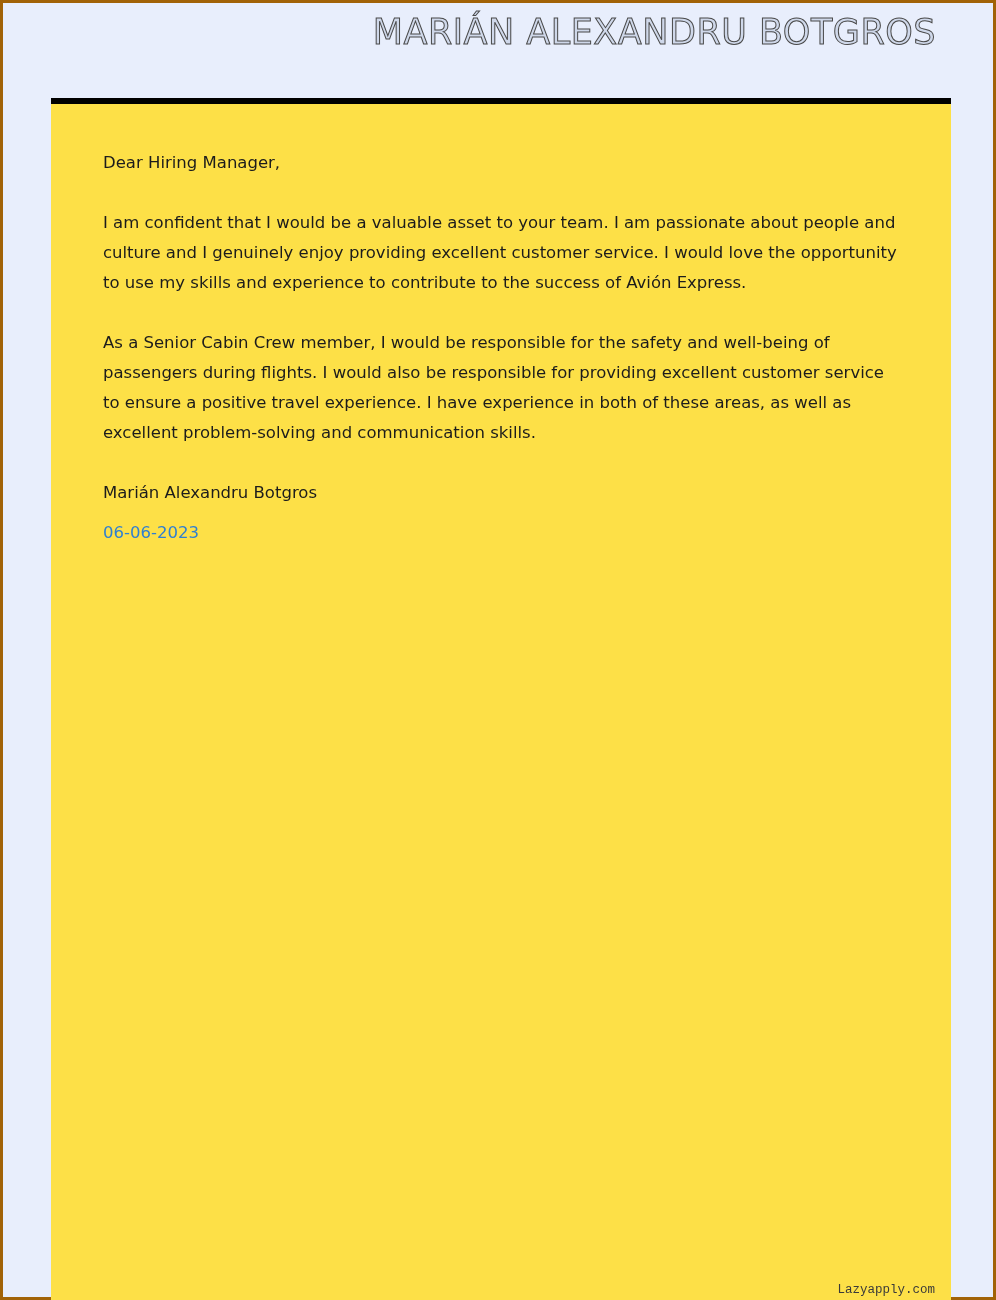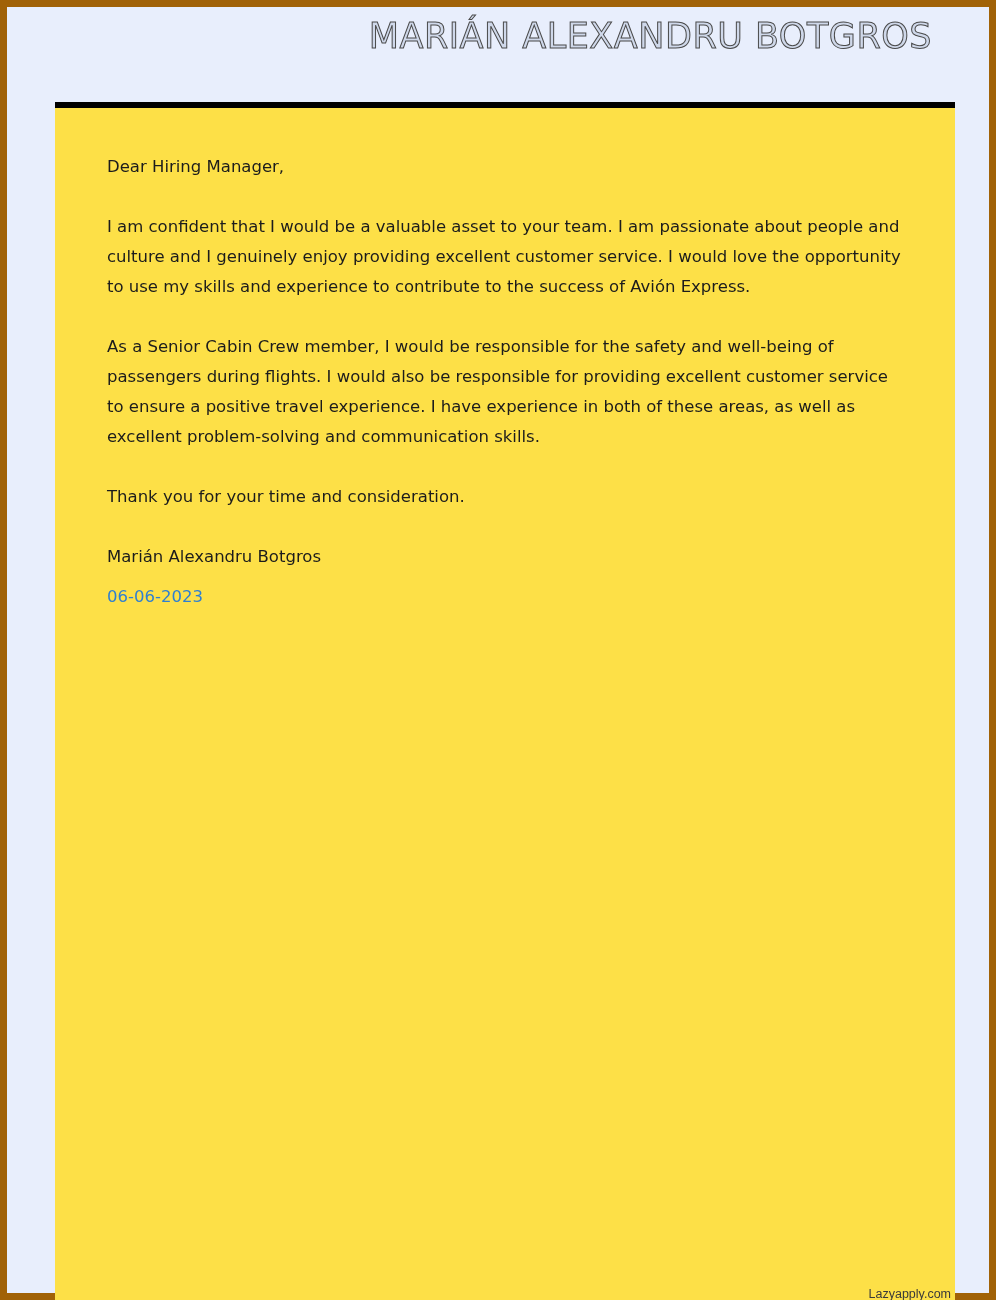--- a/index.html
+++ b/index.html
@@ -11,21 +11,21 @@
     height: 1300px;
     background: #e8eefc;
     font-family: "DejaVu Sans", sans-serif;
     overflow: hidden;
   }
   .page {
     position: relative;
     width: 996px;
     height: 1300px;
     box-sizing: border-box;
-    border: 7px solid #a16207;
+    border: 3px solid #a16207;
     background: #e8eefc;
   }
   .header {
     position: absolute;
     top: 3px;
     left: 3px;
     right: 3px;
     height: 52px;
     display: flex;
     align-items: center;
@@ -66,42 +66,41 @@
   }
   .sign-name {
     margin-bottom: 10px !important;
   }
   .date {
     color: #2f7fd1;
     margin: 0;
   }
   .footer {
     position: absolute;
-    right: 4px;
+    right: 16px;
     bottom: 8px;
     font-size: 12.5px;
     color: #3a3a3a;
-    font-family: Liberation Sans, sans-serif;
+    font-family: Liberation Mono, monospace;
   }
 </style>
 </head>
 <body>
 
 <div class="page">
 
   <div class="header">
     <div class="name-title">MARIÁN ALEXANDRU BOTGROS</div>
   </div>
 
   <div class="sheet">
     <div class="letter-body">
       <p>Dear Hiring Manager,</p>
       <p>I am confident that I would be a valuable asset to your team. I am passionate about people and culture and I genuinely enjoy providing excellent customer service. I would love the opportunity to use my skills and experience to contribute to the success of Avión Express.</p>
       <p>As a Senior Cabin Crew member, I would be responsible for the safety and well-being of passengers during flights. I would also be responsible for providing excellent customer service to ensure a positive travel experience. I have experience in both of these areas, as well as excellent problem-solving and communication skills.</p>
-      <p>Thank you for your time and consideration.</p>
       <p class="sign-name">Marián Alexandru Botgros</p>
       <p class="date">06-06-2023</p>
     </div>
 
     <div class="footer">Lazyapply.com</div>
   </div>
 
 </div>
 
 </body></html>

